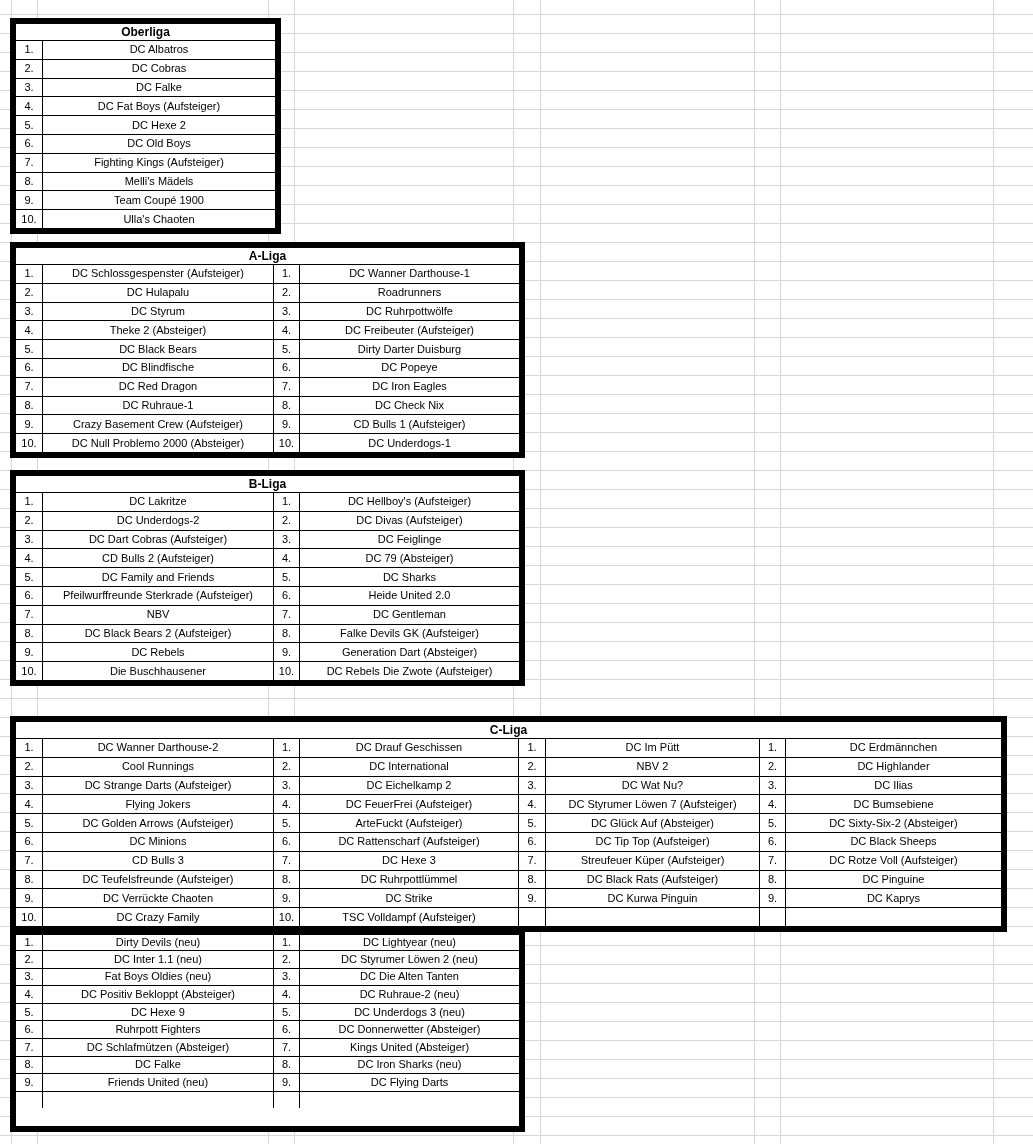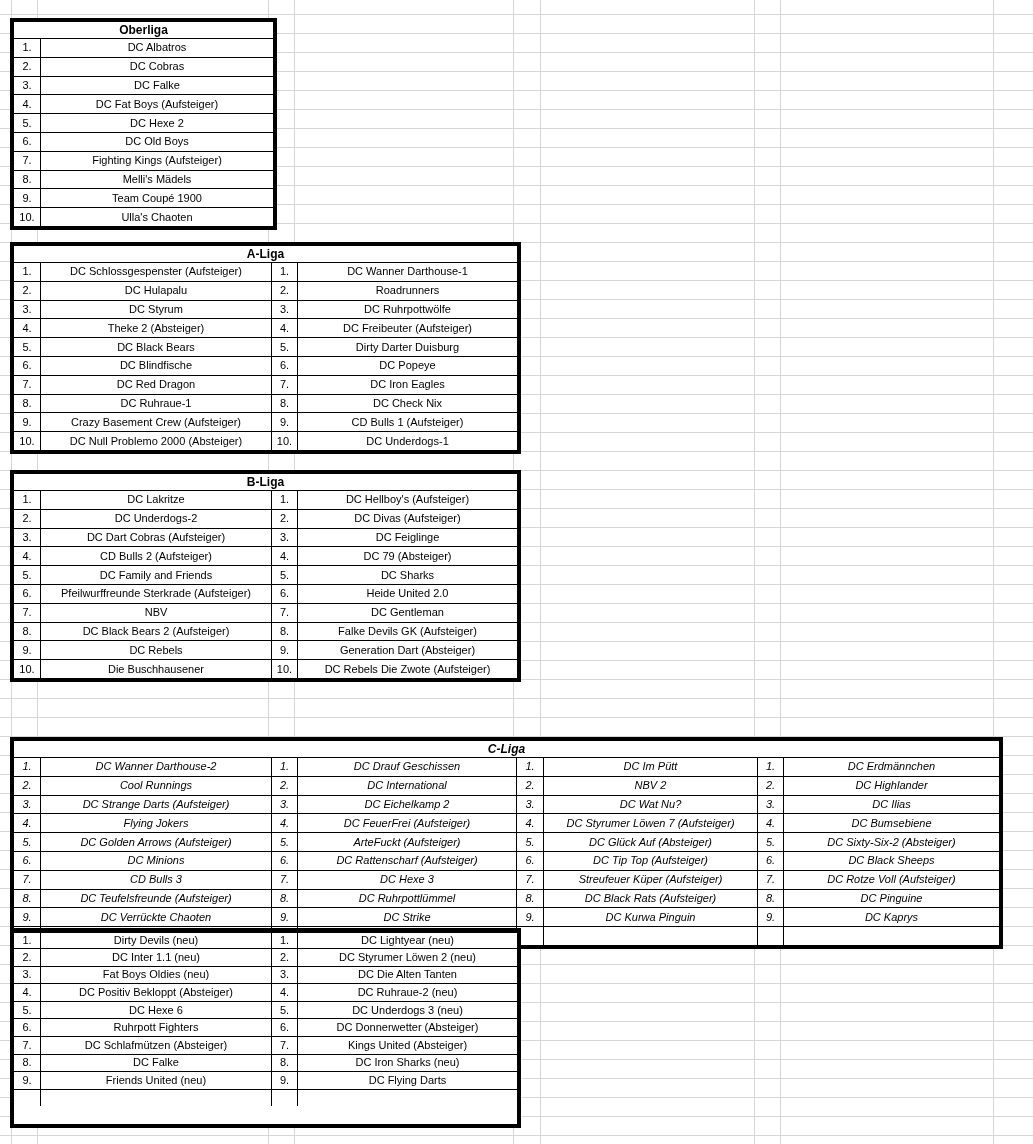--- a/index.html
+++ b/index.html
@@ -11,21 +11,21 @@
     overflow: hidden;
     font-family: "Liberation Sans", "DejaVu Sans", sans-serif;
     color: #000000;
   }
   .vline { position: absolute; top: 0; height: 100%; width: 1px; background: #d6d6d6; }
   .hline { position: absolute; left: 0; width: 100%; height: 1px; background: #d6d6d6; }
   .league {
     position: absolute;
     left: 10px;
     display: grid;
-    border: 4px solid #d946ef;
+    border: 6px solid #d946ef;
     background: #ffffff;
     z-index: 2;
     box-sizing: content-box;
   }
   .hdr {
     grid-column: 1 / -1;
     display: flex;
     align-items: center;
     justify-content: center;
     font-size: 12px;
@@ -225,21 +225,21 @@
         <div class="cell team">Falke Devils GK (Aufsteiger)</div>
         <div class="cell num first">9.</div>
         <div class="cell team">DC Rebels</div>
         <div class="cell num">9.</div>
         <div class="cell team">Generation Dart (Absteiger)</div>
         <div class="cell num first">10.</div>
         <div class="cell team">Die Buschhausener</div>
         <div class="cell num">10.</div>
         <div class="cell team">DC Rebels Die Zwote (Aufsteiger)</div>
       </div>
-      <div class="league" style="top: 737px; width: 985px; grid-template-columns: 26px 231px 26px 219px 27px 214px 26px 1fr; grid-template-rows: 16px repeat(10, 18.8px); border-color: rgb(0, 0, 0); font-style: italic;">
+      <div class="league" style="top: 716px; width: 985px; grid-template-columns: 26px 231px 26px 219px 27px 214px 26px 1fr; grid-template-rows: 16px repeat(10, 18.8px); border-color: rgb(0, 0, 0);">
         <div class="hdr">C-Liga</div>
         <div class="cell num first">1.</div>
         <div class="cell team">DC Wanner Darthouse-2</div>
         <div class="cell num">1.</div>
         <div class="cell team">DC Drauf Geschissen</div>
         <div class="cell num">1.</div>
         <div class="cell team">DC Im Pütt</div>
         <div class="cell num">1.</div>
         <div class="cell team">DC Erdmännchen</div>
         <div class="cell num first">2.</div>
@@ -326,21 +326,21 @@
         <div class="cell team">DC Styrumer Löwen 2 (neu)</div>
         <div class="cell num first">3.</div>
         <div class="cell team">Fat Boys Oldies (neu)</div>
         <div class="cell num">3.</div>
         <div class="cell team">DC Die Alten Tanten</div>
         <div class="cell num first">4.</div>
         <div class="cell team">DC Positiv Bekloppt (Absteiger)</div>
         <div class="cell num">4.</div>
         <div class="cell team">DC Ruhraue-2 (neu)</div>
         <div class="cell num first">5.</div>
-        <div class="cell team">DC Hexe 6</div>
+        <div class="cell team">DC Hexe 9</div>
         <div class="cell num">5.</div>
         <div class="cell team">DC Underdogs 3 (neu)</div>
         <div class="cell num first">6.</div>
         <div class="cell team">Ruhrpott Fighters</div>
         <div class="cell num">6.</div>
         <div class="cell team">DC Donnerwetter (Absteiger)</div>
         <div class="cell num first">7.</div>
         <div class="cell team">DC Schlafmützen (Absteiger)</div>
         <div class="cell num">7.</div>
         <div class="cell team">Kings United (Absteiger)</div>

